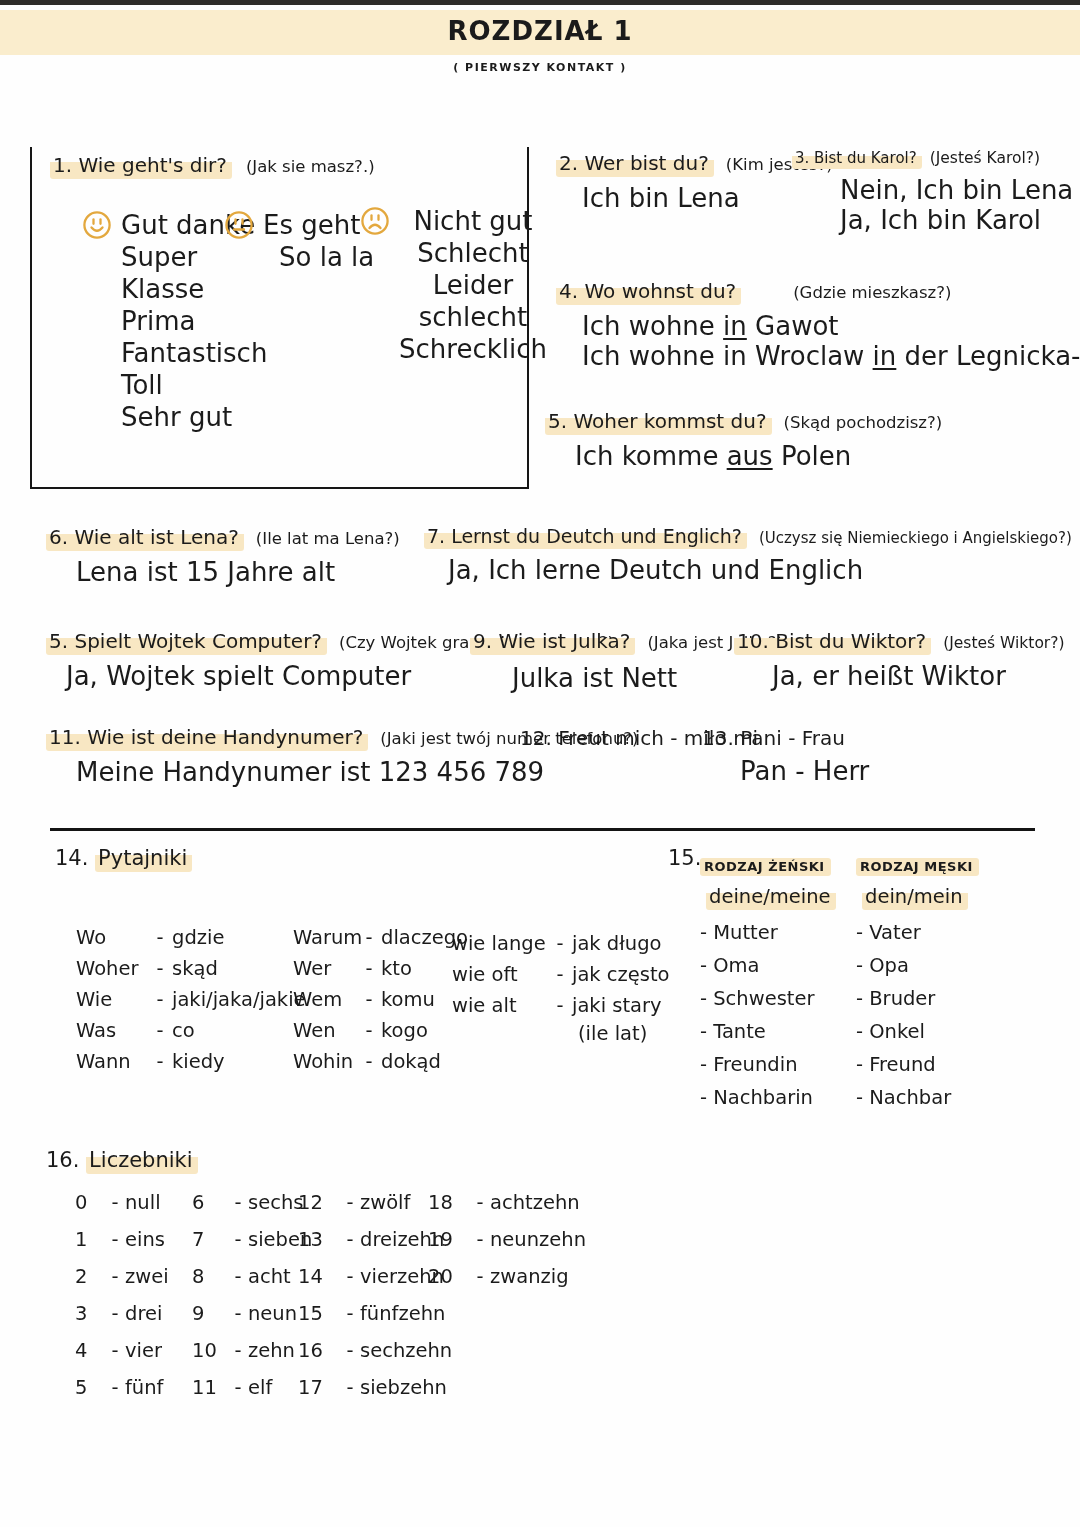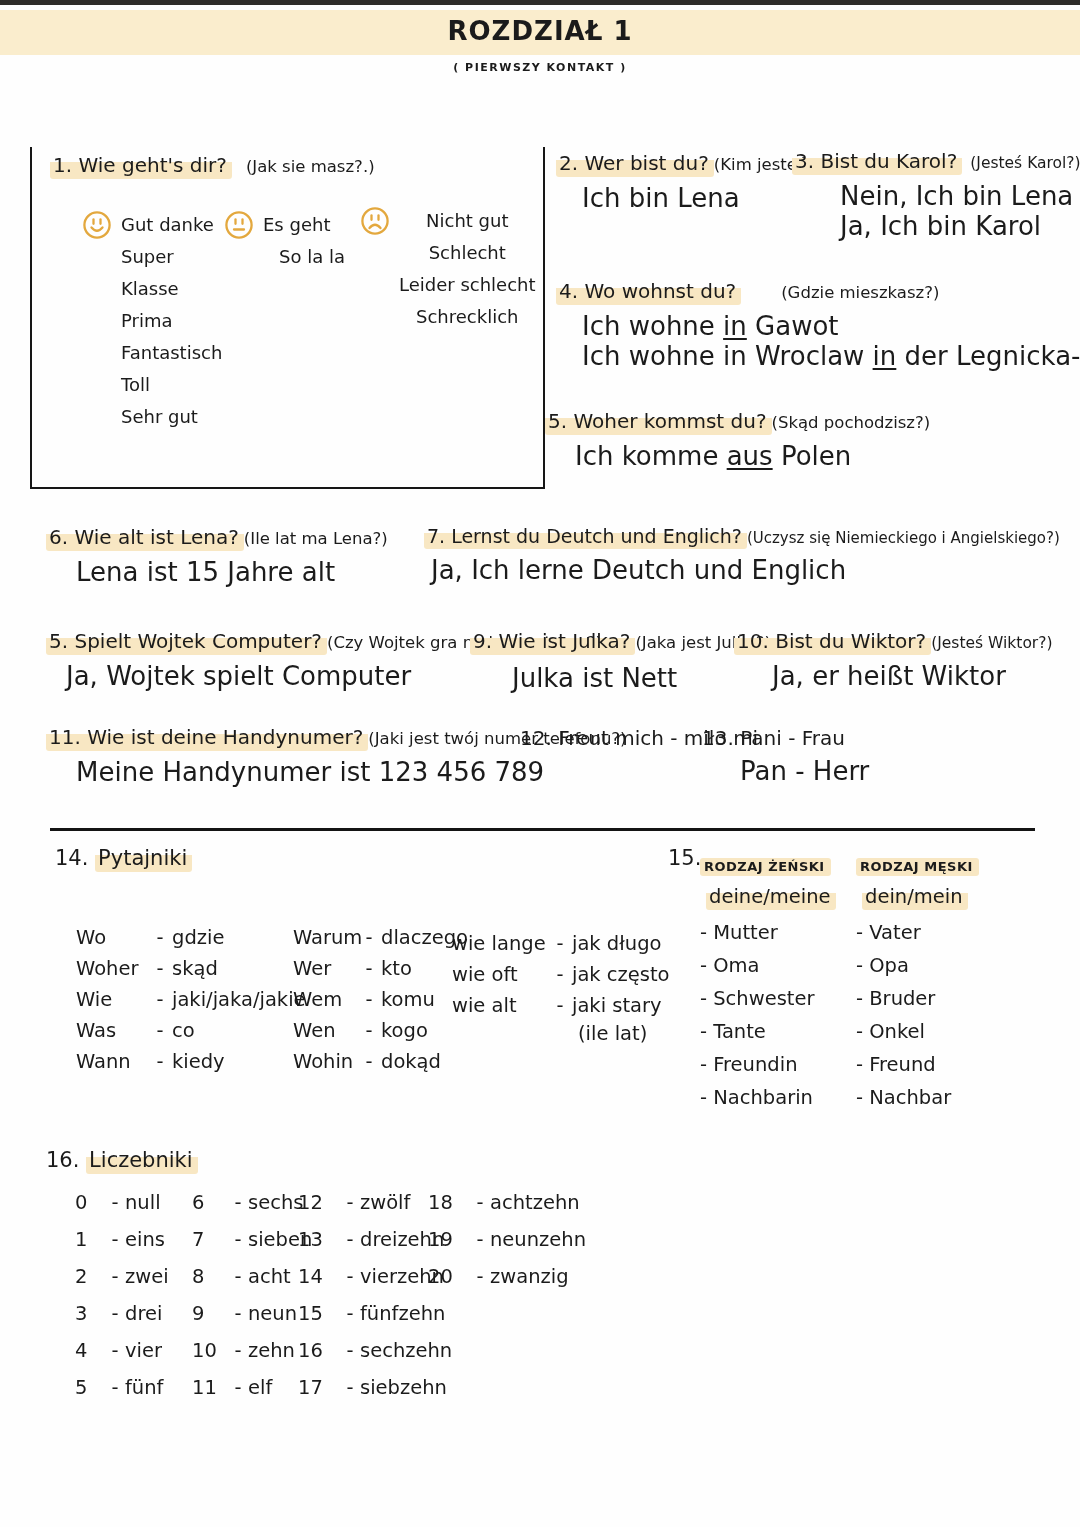--- a/index.html
+++ b/index.html
@@ -16,46 +16,46 @@
     font-size:11px;font-weight:bold;letter-spacing:1.5px;}
 
   
   .hl{background:linear-gradient(to top,#f8e7c3 64%,rgba(248,231,195,0) 64%);
       border-radius:3px;padding:1px 5px 2px 3px;}
   .hl-full{background:#f8e7c3;border-radius:3px;padding:1px 6px 2px 4px;}
   .u{text-decoration:underline;text-decoration-thickness:2px;text-underline-offset:3px;}
 
   
   .greeting-box{position:absolute;left:30px;top:147px;width:495px;height:340px;
-    border:2.5px solid #161616;border-top:none;padding-left:16px;}
+    border:2.5px solid #161616;border-top:none;}
   .gb-head{position:absolute;left:18px;top:6px;white-space:nowrap;font-size:20px;}
   .gb-head .qtrans{font-size:16.5px;margin-left:14px;}
   .mood{position:absolute;display:flex;gap:9px;}
   .mood-0{left:50px;top:62px;}
   .mood-1{left:192px;top:62px;}
   .mood-2{left:328px;top:58px;text-align:center;}
   .face{width:30px;height:30px;flex:0 0 30px;margin-top:1px;}
   .face circle,.face line,.face path{fill:none;stroke:#e3a83e;stroke-width:2.3;stroke-linecap:round;}
-  .mood ul{list-style:none;margin:0;padding:0;font-size:18px;line-height:32px;}
+  .mood ul{list-style:none;margin:0;padding:0;font-size:26px;line-height:32px;}
   .mood-1 li:nth-child(2){margin-left:16px;}
 
   
   .qblock{position:absolute;}
-  .qhead{display:flex;align-items:baseline;white-space:nowrap;font-size:20px;}
+  .qhead{display:flex;align-items:baseline;gap:12px;white-space:nowrap;font-size:20px;}
   .qtrans{font-size:16.5px;}
   .ans{margin-left:26px;font-size:26px;line-height:30px;white-space:nowrap;}
   .qanswers{margin-top:6px;}
   .q-q2{left:556px;top:150px;}
-  .q-q3{left:792px;top:148px;} .q-q3 .qhead{gap:8px;} .q-q3 .qtext{font-size:20px;}
+  .q-q3{left:792px;top:148px;} .q-q3 .qhead{gap:8px;} .q-q3 .qtext{font-size:15px;}
   .q-q3 .qtrans{font-size:15.5px;} .q-q3 .ans{margin-left:48px;}
   .q-q4{left:556px;top:278px;} .q-q4 .qtrans{margin-left:40px;}
   .q-q5{left:545px;top:408px;} .q-q5 .ans{margin-left:30px;}
   .q-q6{left:46px;top:524px;} .q-q6 .ans{margin-left:30px;}
   .q-q7{left:424px;top:524px;} .q-q7 .qtext{font-size:19px;} .q-q7 .qtrans{font-size:15px;}
-  .q-q7 .ans{margin-left:7px;}
+  .q-q7 .ans{margin-left:24px;}
   .q-q8{left:46px;top:628px;} .q-q8 .ans{margin-left:20px;}
   .q-q9{left:470px;top:628px;} .q-q9 .ans{margin-left:42px;margin-top:8px;}
   .q-q10{left:734px;top:628px;} .q-q10 .qtrans{font-size:15.5px;} .q-q10 .ans{margin-left:38px;}
   .q-q11{left:46px;top:724px;} .q-q11 .ans{margin-left:30px;}
   .q-q12{left:520px;top:726px;}
   .q-q13{left:702px;top:726px;} .q-q13 .ans{margin-left:38px;}
 
   .divider{position:absolute;left:50px;top:828px;width:985px;height:2.5px;background:#141414;}
 
   

